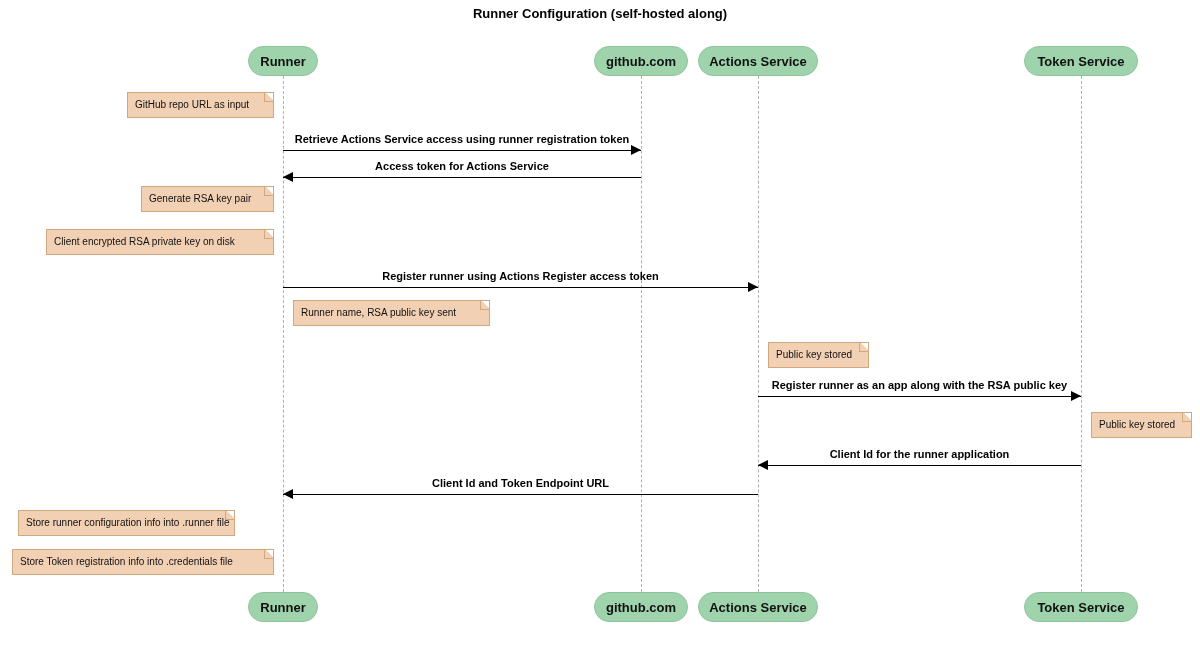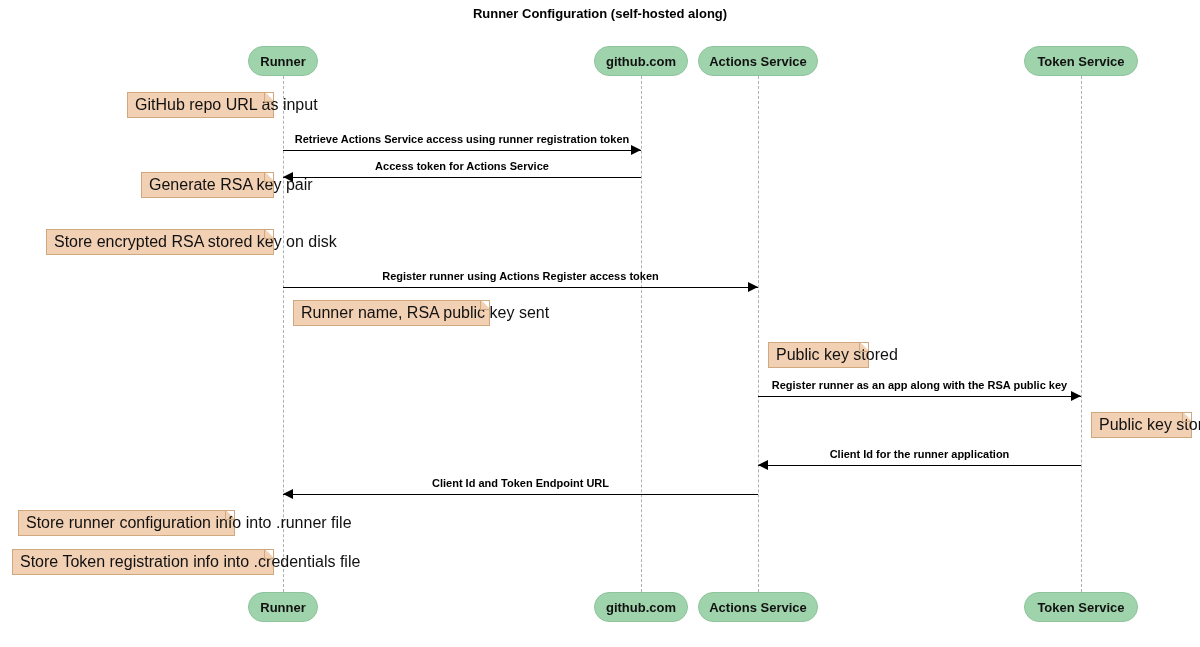--- a/index.html
+++ b/index.html
@@ -45,21 +45,21 @@
     align-items: center;
     justify-content: center;
     box-sizing: border-box;
     white-space: nowrap;
   }
   .note {
     position: absolute;
     background: #f2d0b4;
     border: 1px solid #cfa880;
     color: #111111;
-    font-size: 16px;
+    font-size: 10px;
     padding: 5px 8px 5px 7px;
     box-sizing: border-box;
     white-space: nowrap;
     line-height: 14px;
   }
   .note::after {
     content: "";
     position: absolute;
     right: 0;
     top: 0;
@@ -166,25 +166,25 @@
   <div class="arrow-head arrow-left" style="left:758px; top:460px;"></div>
   <div class="msg-label" style="left:758px; top:448px; width:323px;">Client Id for the runner application</div>
 
   <div class="msg-line" style="left:283px; top:494px; width:475px;"></div>
   <div class="arrow-head arrow-left" style="left:283px; top:489px;"></div>
   <div class="msg-label" style="left:283px; top:477px; width:475px;">Client Id and Token Endpoint URL</div>
 
   <div class="note" style="left:127px; top:92px; width:147px;">
     <span>GitHub repo URL as input</span>
   </div>
-  <div class="note" style="left:141px; top:172px; width:133px;">
+  <div class="note" style="left:141px; top:186px; width:133px;">
     <span>Generate RSA key pair</span>
   </div>
   <div class="note" style="left:46px; top:229px; width:228px;">
-    <span>Store encrypted RSA stored key on disk</span>
+    <span>Client encrypted RSA private key on disk</span>
   </div>
   <div class="note" style="left:293px; top:300px; width:197px;">
     <span>Runner name, RSA public key sent</span>
   </div>
   <div class="note" style="left:768px; top:342px; width:101px;">
     <span>Public key stored</span>
   </div>
   <div class="note" style="left:1091px; top:412px; width:101px;">
     <span>Public key stored</span>
   </div>

